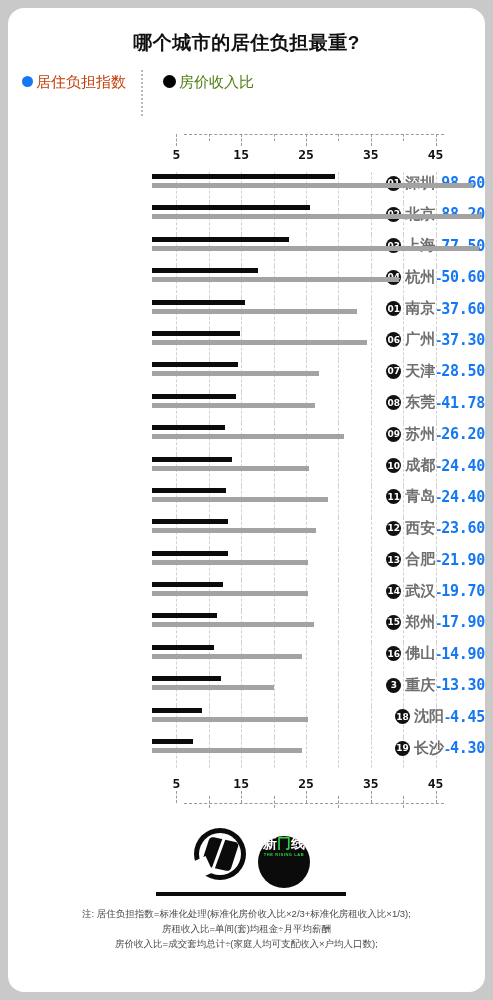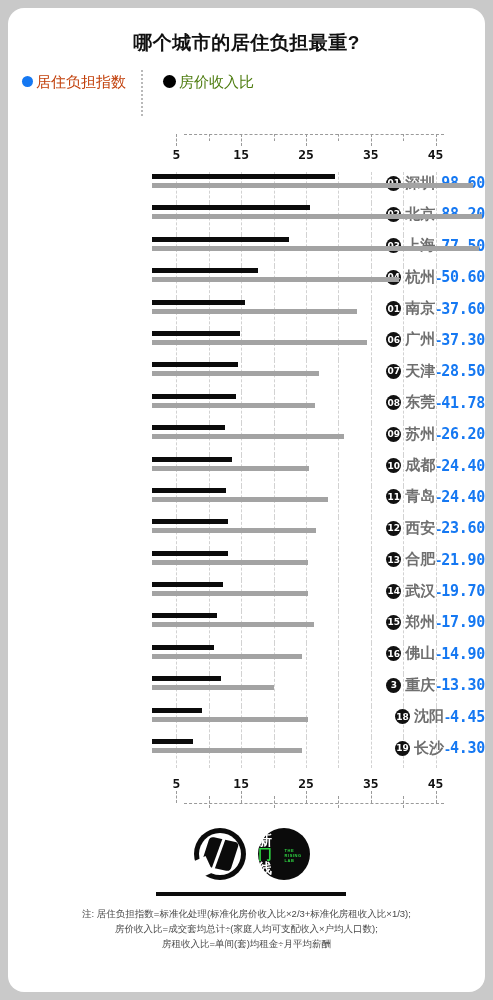--- a/index.html
+++ b/index.html
@@ -121,24 +121,24 @@
   }
   .logo-circle .slash{
     position:absolute;left:23px;top:9px;width:3px;height:34px;
     background:#fff;transform:rotate(20deg);
   }
   .logo-circle .notch{
     position:absolute;left:2px;top:30px;width:14px;height:18px;
     background:#fff;transform:rotate(-25deg);
   }
   .logo-sq{
-    position:absolute;left:250px;top:2px;
+    position:absolute;left:250px;top:10px;
     width:52px;height:52px;border-radius:50%;
     background:#0b0b0b;
-    display:flex;align-items:center;justify-content:flex-start;
+    display:flex;flex-direction:column;align-items:center;justify-content:flex-start;
   }
   .logo-sq .cn{font-size:14px;font-weight:bold;color:#fff;line-height:1;letter-spacing:0px;}
   .logo-sq .cn em{color:#2fd642;font-style:normal;}
   .logo-sq .en{font-size:4px;color:#2fd642;letter-spacing:.6px;margin-top:2px;font-weight:bold;}
 
   .rule{
     position:absolute;left:148px;top:884px;width:190px;height:4px;background:#0b0b0b;
   }
 
   
@@ -656,17 +656,17 @@
     <div class="logo-sq">
       <div class="cn"><span>新</span><em>冂</em><span>线</span></div>
       <div class="en">THE RISING LAB</div>
     </div>
   </div>
 
   <div class="rule"></div>
 
   <div class="footer" id="footer">
       <div>注: 居住负担指数=标准化处理(标准化房价收入比×2/3+标准化房租收入比×1/3);</div>
+      <div>房租收入比=单间(套)均租金÷月平均薪酬</div>
       <div>房价收入比=成交套均总计÷(家庭人均可支配收入×户均人口数);</div>
-      <div>房租收入比=单间(套)均租金÷月平均薪酬</div>
     </div>
 
 </div>
 
 </body></html>

